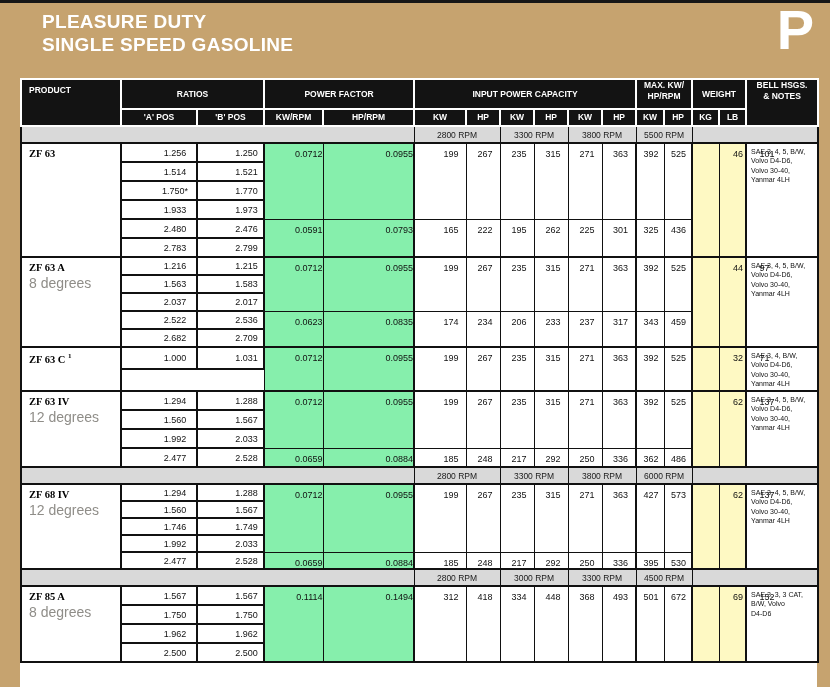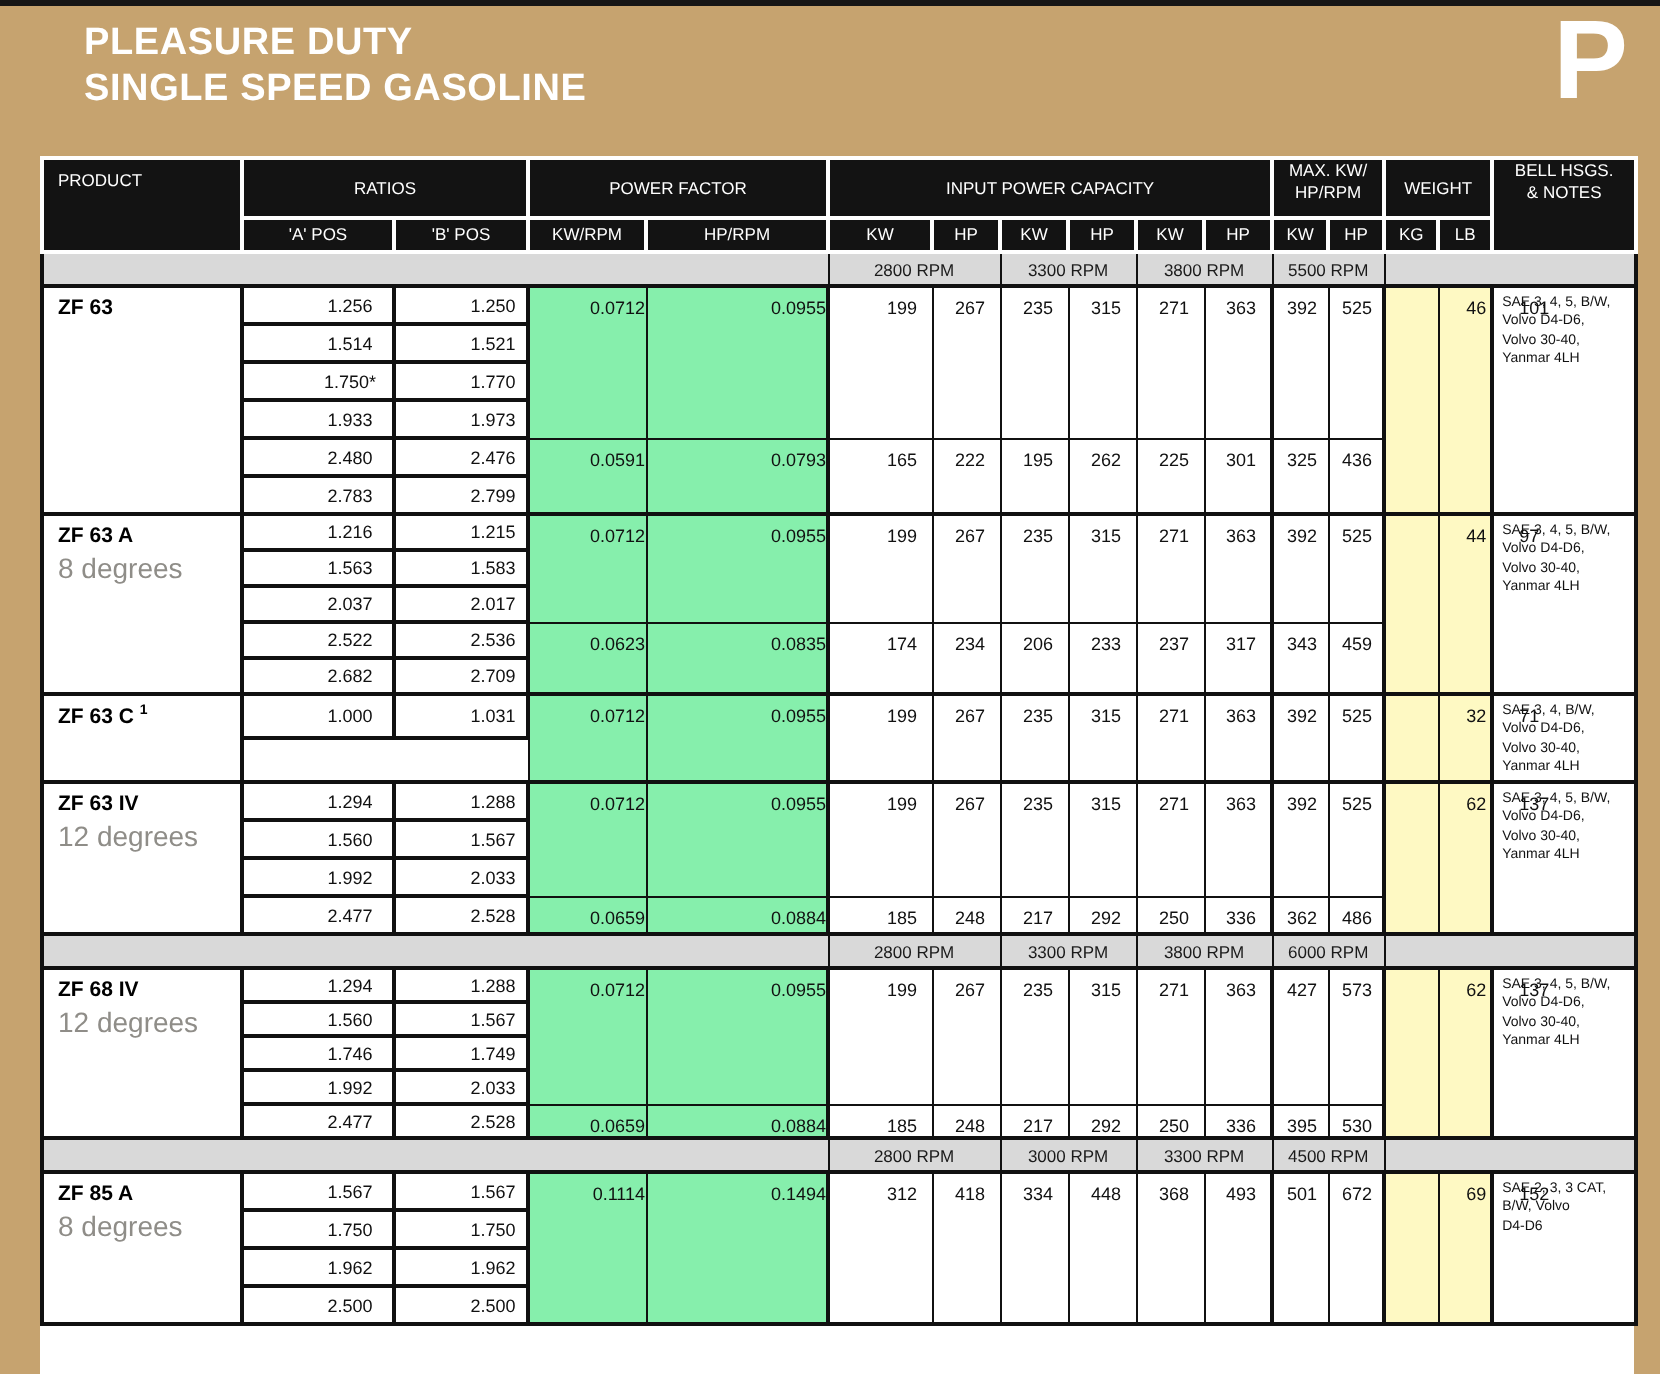--- a/index.html
+++ b/index.html
@@ -14,33 +14,33 @@
   .tan-top{position:absolute;left:0;top:0;width:830px;height:78px;background:var(--tan);}
   .tan-left{position:absolute;left:0;top:0;width:20px;height:687px;background:var(--tan);}
   .tan-right{position:absolute;left:817px;top:0;width:13px;height:687px;background:var(--tan);}
   .top-line{position:absolute;left:0;top:0;width:830px;height:3px;background:#161616;}
   .title{position:absolute;left:42px;top:10px;color:#fff;font-size:19px;font-weight:bold;line-height:1.22;letter-spacing:.3px;}
   .corner-p{position:absolute;right:16px;top:2px;color:#fff;font-size:56px;font-weight:bold;line-height:1;}
 
   table.spec{position:absolute;left:20px;top:78px;width:797px;border-collapse:collapse;table-layout:fixed;
     border:2.5px solid var(--ink);font-family:"Liberation Sans",sans-serif;color:var(--ink);}
   
-  td.hd{background:var(--hdr);color:#fff;border:2px solid #fff;font-weight:normal;font-size:8.5px;
+  td.hd{background:var(--hdr);color:#fff;border:2px solid #fff;font-weight:bold;font-size:8.5px;
     text-align:center;vertical-align:middle;line-height:1.25;}
   tr.hd-row1{height:30px;}
   tr.hd-row2{height:17px;}
   td.hd-product{text-align:left;vertical-align:top;padding:5px 0 0 7px;}
   td.hd-multiline{white-space:pre-line;vertical-align:top;padding-top:0;}
   
   td.band{background:var(--band);border-top:2px solid var(--ink);height:17px;font-size:8.5px;}
   td.band-label{text-align:center;border-left:1.5px solid var(--ink);border-right:1.5px solid var(--ink);color:#1a1a1a;}
   
   tr.sec-first>td{border-top:2.5px solid var(--ink);}
   td.product{border-right:2px solid var(--ink);vertical-align:top;padding:4px 0 0 7px;background:#fff;}
-  .pname{font-weight:bold;font-size:10.5px;color:#000;}
+  .pname{font-weight:bold;font-size:10.5px;color:#000;font-family:Liberation Serif, serif;}
   .pname sup{font-size:7px;}
   .psub{font-size:14px;color:#8f8d88;margin-top:2px;}
   td.ratio{border:2px solid var(--ink);text-align:center;font-size:9px;vertical-align:middle;background:#fff;padding-left:32px;}
   td.ratio-empty{border:none;background:#fff;}
   td.pf{border:1.5px solid var(--ink);text-align:right;vertical-align:top;padding-top:5px;font-size:9px;background:#86efac;}
   td.inp{border:1px solid var(--ink);text-align:right;vertical-align:top;padding:5px 7px 0 0;font-size:9px;background:#fff;}
   td.inp-first{border-left:2px solid var(--ink);}
   td.maxc{border:1px solid var(--ink);text-align:right;vertical-align:top;padding:5px 5px 0 0;font-size:9px;background:#fff;}
   td.maxc-first{border-left:2px solid var(--ink);}
   td.wt{border:1px solid var(--ink);text-align:center;vertical-align:top;padding-top:5px;font-size:9px;background:#fef9c3;padding-left:40px;}

